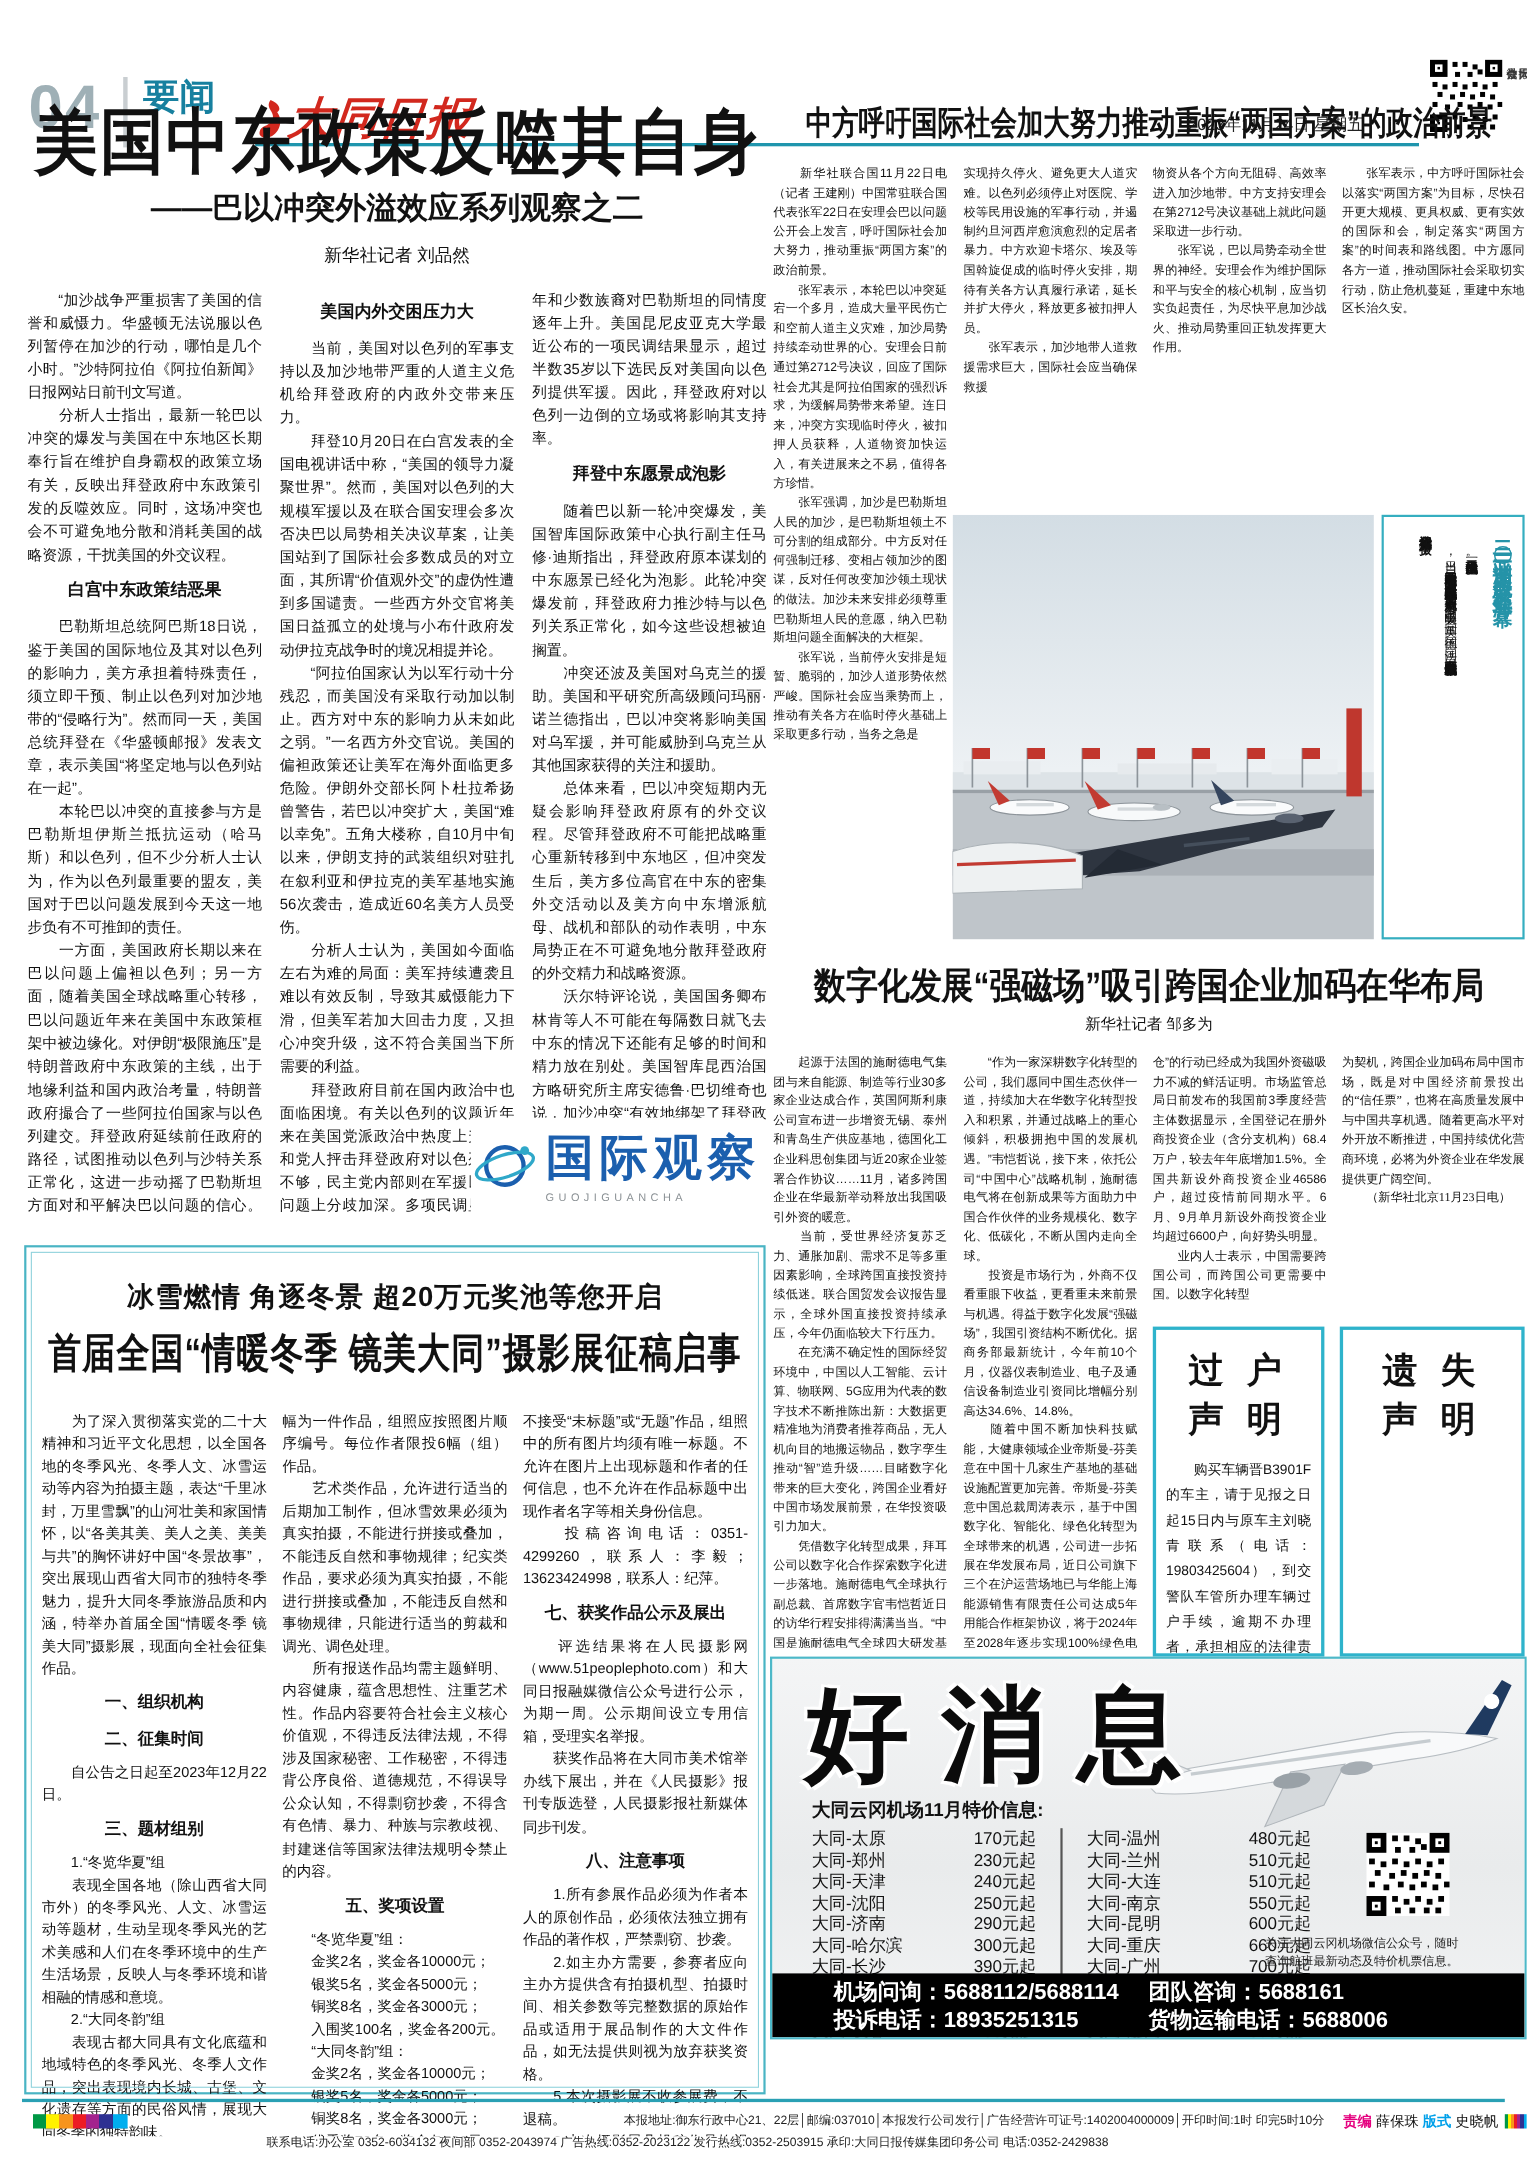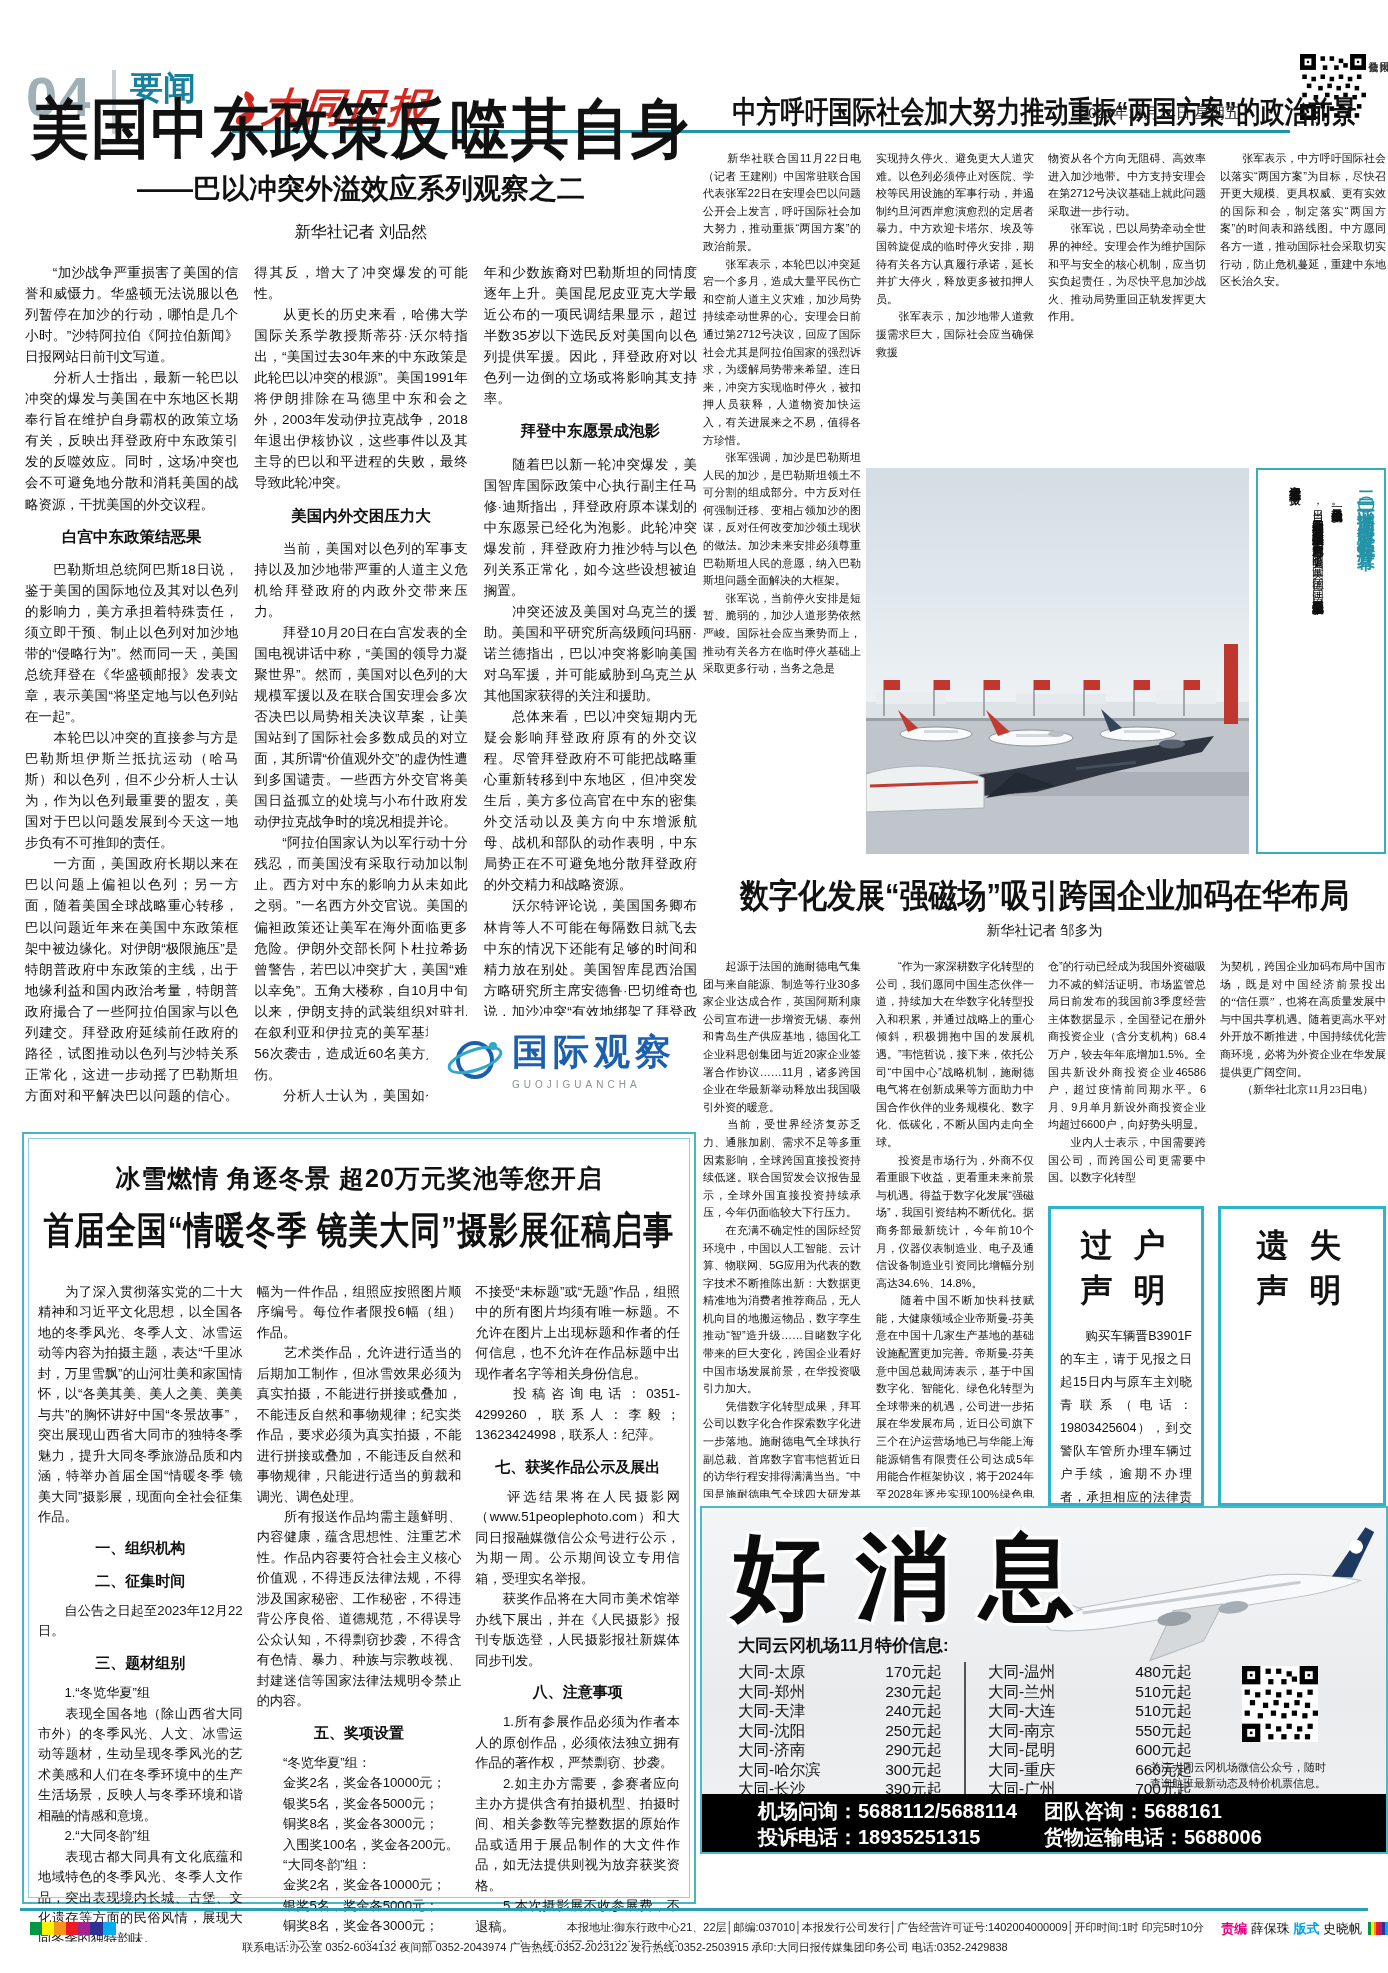--- a/index.html
+++ b/index.html
@@ -27,21 +27,21 @@
   .subhead { font-weight:700; text-align:center; }
 
   
   .main-headline { left:25px; top:86px; width:672px; text-align:center; font-size:58px; font-weight:900; letter-spacing:2px; transform:scaleY(1.12); transform-origin:top; }
   .main-subtitle { left:25px; top:170px; width:672px; text-align:center; font-size:28px; font-weight:700; }
   .main-byline { left:25px; top:222px; width:672px; text-align:center; font-size:16px; }
   .main-cols { left:25px; top:262px; width:672px; height:843px; display:flex; gap:16px; overflow:hidden; }
   .main-cols .col { flex:1; font-size:13.5px; line-height:1.56; overflow:hidden; }
   .main-cols .subhead { font-size:15.5px; margin:10px 0; }
   .guoji-logo { left:428px; top:1016px; width:266px; height:86px; background:#fff; display:flex; align-items:center; justify-content:center; gap:8px; }
-  .guoji-text { color:#1b5fae; font-size:36px; font-weight:900; letter-spacing:5px; }
+  .guoji-text { color:#1b5fae; font-size:44px; font-weight:900; letter-spacing:5px; }
   .guoji-sub { color:#8a9094; font-size:10px; letter-spacing:4px; text-align:left; margin-top:2px; }
 
   
   .china-headline { left:703px; top:92px; width:683px; text-align:center; font-size:24px; font-weight:900; transform:scaleY(1.25); transform-origin:top; }
   .ncol { font-size:11px; line-height:1.6; overflow:hidden; }
   .china-c1 { left:703px; top:150px; width:158px; height:700px; }
   .china-c2 { left:876px; top:150px; width:158px; height:312px; }
   .china-c3 { left:1048px; top:150px; width:158px; height:312px; }
   .china-c4 { left:1220px; top:150px; width:166px; height:300px; }
 
@@ -190,22 +190,20 @@
 <div class="abs main-cols">
   <div class="col">
     <span class="para">　　“加沙战争严重损害了美国的信誉和威慑力。华盛顿无法说服以色列暂停在加沙的行动，哪怕是几个小时。”沙特阿拉伯《阿拉伯新闻》日报网站日前刊文写道。
 　　分析人士指出，最新一轮巴以冲突的爆发与美国在中东地区长期奉行旨在维护自身霸权的政策立场有关，反映出拜登政府中东政策引发的反噬效应。同时，这场冲突也会不可避免地分散和消耗美国的战略资源，干扰美国的外交议程。</span>
     <div class="subhead">白宫中东政策结恶果</div>
     <span class="para">　　巴勒斯坦总统阿巴斯18日说，鉴于美国的国际地位及其对以色列的影响力，美方承担着特殊责任，须立即干预、制止以色列对加沙地带的“侵略行为”。然而同一天，美国总统拜登在《华盛顿邮报》发表文章，表示美国“将坚定地与以色列站在一起”。
 　　本轮巴以冲突的直接参与方是巴勒斯坦伊斯兰抵抗运动（哈马斯）和以色列，但不少分析人士认为，作为以色列最重要的盟友，美国对于巴以问题发展到今天这一地步负有不可推卸的责任。
 　　一方面，美国政府长期以来在巴以问题上偏袒以色列；另一方面，随着美国全球战略重心转移，巴以问题近年来在美国中东政策框架中被边缘化。对伊朗“极限施压”是特朗普政府中东政策的主线，出于地缘利益和国内政治考量，特朗普政府撮合了一些阿拉伯国家与以色列建交。拜登政府延续前任政府的路径，试图推动以色列与沙特关系正常化，这进一步动摇了巴勒斯坦方面对和平解决巴以问题的信心。分析人士认为，美国绕开巴勒斯坦问题推进地区议程的做法适</span>
   </div>
   <div class="col">
-    <span class="para">得其反，增大了冲突爆发的可能性。
-　　从更长的历史来看，哈佛大学国际关系学教授斯蒂芬·沃尔特指出，“美国过去30年来的中东政策是此轮巴以冲突的根源”。美国1991年将伊朗排除在马德里中东和会之外，2003年发动伊拉克战争，2018年退出伊核协议，这些事件以及其主导的巴以和平进程的失败，最终导致此轮冲突。</span>
     <div class="subhead">美国内外交困压力大</div>
     <span class="para">　　当前，美国对以色列的军事支持以及加沙地带严重的人道主义危机给拜登政府的内政外交带来压力。
 　　拜登10月20日在白宫发表的全国电视讲话中称，“美国的领导力凝聚世界”。然而，美国对以色列的大规模军援以及在联合国安理会多次否决巴以局势相关决议草案，让美国站到了国际社会多数成员的对立面，其所谓“价值观外交”的虚伪性遭到多国谴责。一些西方外交官将美国日益孤立的处境与小布什政府发动伊拉克战争时的境况相提并论。
 　　“阿拉伯国家认为以军行动十分残忍，而美国没有采取行动加以制止。西方对中东的影响力从未如此之弱。”一名西方外交官说。美国的偏袒政策还让美军在海外面临更多危险。伊朗外交部长阿卜杜拉希扬曾警告，若巴以冲突扩大，美国“难以幸免”。五角大楼称，自10月中旬以来，伊朗支持的武装组织对驻扎在叙利亚和伊拉克的美军基地实施56次袭击，造成近60名美方人员受伤。
 　　分析人士认为，美国如今面临左右为难的局面：美军持续遭袭且难以有效反制，导致其威慑能力下滑，但美军若加大回击力度，又担心冲突升级，这不符合美国当下所需要的利益。
 　　拜登政府目前在国内政治中也面临困境。有关以色列的议题近年来在美国党派政治中热度上升，共和党人抨击拜登政府对以色列支持不够，民主党内部则在军援以色列问题上分歧加深。多项民调显示，民主党内青</span>
   </div>
   <div class="col">
     <span class="para">年和少数族裔对巴勒斯坦的同情度逐年上升。美国昆尼皮亚克大学最近公布的一项民调结果显示，超过半数35岁以下选民反对美国向以色列提供军援。因此，拜登政府对以色列一边倒的立场或将影响其支持率。</span>
     <div class="subhead">拜登中东愿景成泡影</div>

